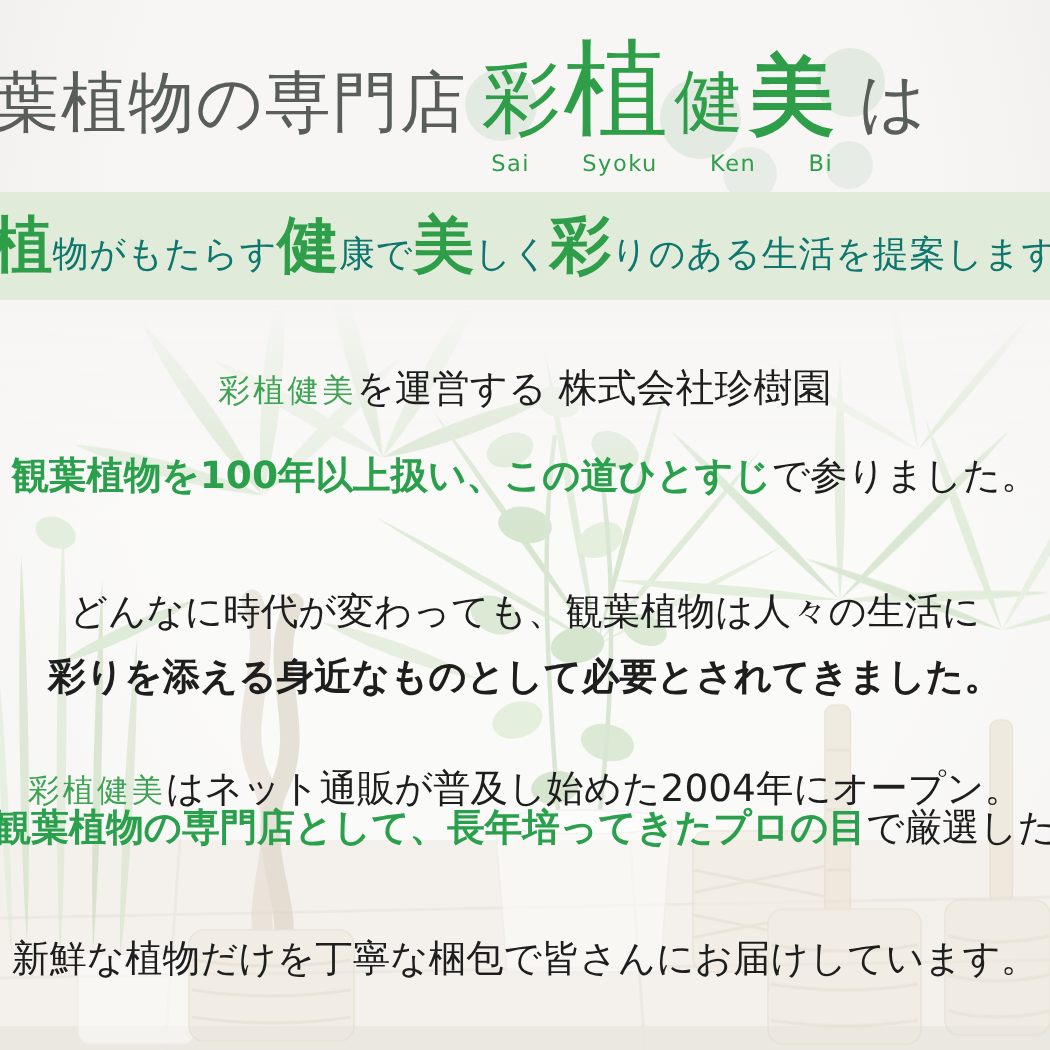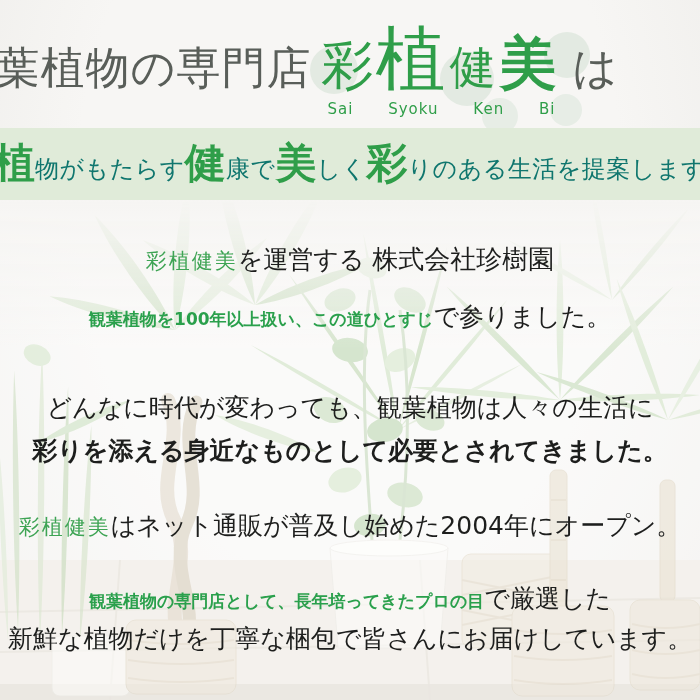--- a/index.html
+++ b/index.html
@@ -43,23 +43,23 @@
   .band .em{font-size:41px;color:#2f9e49;font-weight:bold;line-height:1;}
   .band .t{font-size:24px;color:#0f766e;font-weight:normal;line-height:1;letter-spacing:0.5px;}
   
   .line{
     position:absolute;left:0;width:700px;display:flex;justify-content:center;
     align-items:baseline;white-space:pre;line-height:1;z-index:5;
   }
   .t-normal{font-size:25px;color:#1d1e1d;}
   .t-company{font-size:26px;color:#1d1e1d;}
   .t-brand{font-family:"DejaVu Serif",serif;font-size:21px;color:#3ea454;letter-spacing:2px;}
-  .t-highlight{font-size:17px;color:#2aa04c;font-weight:bold;}
+  .t-highlight{font-size:25px;color:#2aa04c;font-weight:bold;}
   .l1{top:246px;} .l2{top:304px;} .l3{top:383px;margin-top:12px;} .l4{top:438px;font-weight:bold;}
-  .l5{top:513px;} .l6{top:586px;} .l7{top:626px;}
+  .l5{top:513px;} .l6{top:539px;} .l7{top:626px;}
 </style>
 </head>
 <body>
 
 <div class="canvas">
 
   <svg class="bg" viewBox="0 0 700 700" aria-hidden="true">
     <defs>
       <path id="leaf" d="M0,0 C7,-28 7,-72 0,-100 C-7,-72 -7,-28 0,0 Z"></path>
       <linearGradient id="fadeTop" x1="0" y1="0" x2="0" y2="1">

